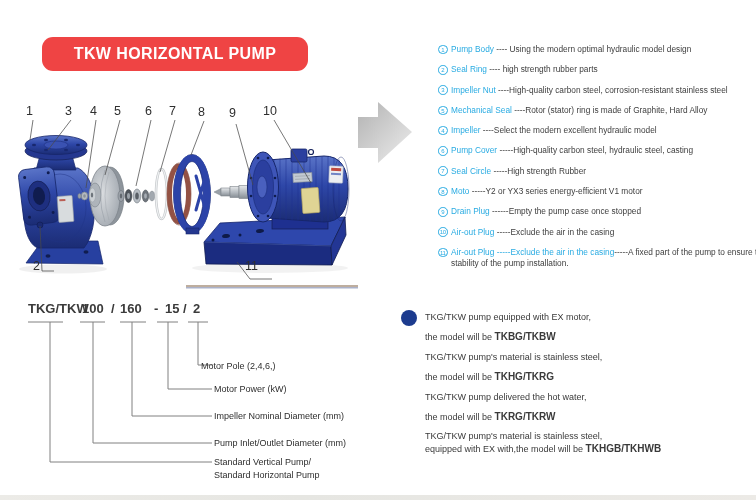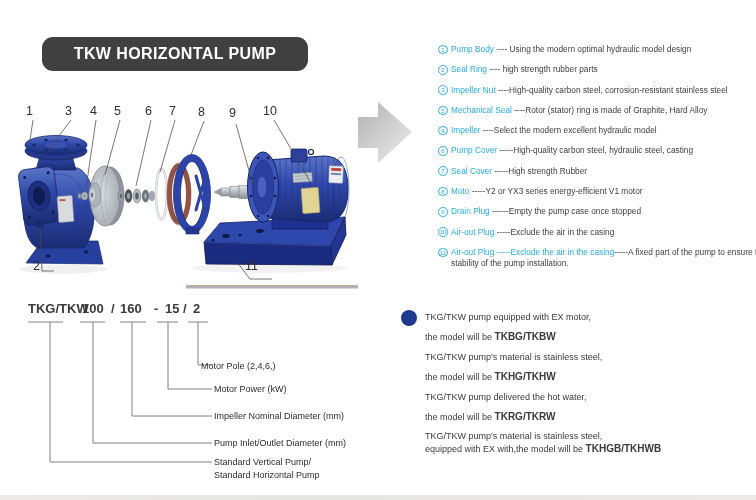--- a/index.html
+++ b/index.html
@@ -1,19 +1,19 @@
 <!DOCTYPE html>
 <html><head>
 <meta charset="utf-8">
 <style>
   html,body{margin:0;padding:0;background:#fff;}
   .page{position:relative;width:756px;height:500px;background:#fff;overflow:hidden;
         font-family:"Liberation Sans",sans-serif;}
   
-  .banner{position:absolute;left:42px;top:37px;width:266px;height:34px;background:#404040;
+  .banner{position:absolute;left:42px;top:37px;width:266px;height:34px;background:#ef4444;
           border-radius:11px;display:flex;align-items:center;justify-content:center;
           color:#fff;font-weight:bold;font-size:16px;letter-spacing:.4px;}
   
   .dsvg{position:absolute;left:8px;top:88px;}
   .asvg{position:absolute;left:350px;top:92px;}
   .dn{position:absolute;font-size:12.5px;color:#2f2f2f;}
   
   .plist{position:absolute;left:430px;top:36px;width:334px;list-style:none;margin:8px;padding:0;
          font-size:8.3px;color:#3d3d3d;}
   .plist li{position:relative;padding-left:13px;line-height:11.4px;height:11.4px;
@@ -241,21 +241,21 @@
     <polygon points="8,25 28,25 28,10 62,40 28,71 28,56 8,56" fill="url(#gArr)"></polygon>
   </svg>
 
   <ul class="plist">
     <li><span class="pnum">1</span><span class="pname">Pump Body</span><span> ---- Using the modern optimal hydraulic model design</span></li>
     <li><span class="pnum">2</span><span class="pname">Seal Ring</span><span> ---- high strength rubber parts</span></li>
     <li><span class="pnum">3</span><span class="pname">Impeller Nut</span><span> ----High-quality carbon steel, corrosion-resistant stainless steel</span></li>
     <li><span class="pnum">5</span><span class="pname">Mechanical Seal</span><span> ----Rotor (stator) ring is made of Graphite, Hard Alloy</span></li>
     <li><span class="pnum">4</span><span class="pname">Impeller</span><span> ----Select the modern excellent hydraulic model</span></li>
     <li><span class="pnum">6</span><span class="pname">Pump Cover</span><span> -----High-quality carbon steel, hydraulic steel, casting</span></li>
-    <li><span class="pnum">7</span><span class="pname">Seal Cover</span><span> -----High strength Rubber</span></li>
+    <li><span class="pnum">7</span><span class="pname">Seal Circle</span><span> -----High strength Rubber</span></li>
     <li><span class="pnum">8</span><span class="pname">Moto</span><span> -----Y2 or YX3 series energy-efficient V1 motor</span></li>
     <li><span class="pnum">9</span><span class="pname">Drain Plug</span><span> ------Empty the pump case once stopped</span></li>
     <li><span class="pnum">10</span><span class="pname">Air-out Plug</span><span> -----Exclude the air in the casing</span></li>
     <li class="wrap"><span class="pnum">11</span><span class="pname">Air-out Plug</span><span class="pext"> -----Exclude the air in the casing</span><span>-----A fixed part of the pump to ensure the stability of the pump installation.</span></li>
   </ul>
 
   <span class="mseg" style="left:28px;top:301px">TKG/TKW</span>
   <span class="mseg" style="left:82px;top:301px">100</span>
   <span class="mseg" style="left:111px;top:301px">/</span>
   <span class="mseg" style="left:120px;top:301px">160</span>
@@ -283,20 +283,20 @@
   <span class="mlabel" style="left:214px;top:383px">Motor Power (kW)</span>
   <span class="mlabel" style="left:214px;top:410px">Impeller Nominal Diameter (mm)</span>
   <span class="mlabel" style="left:214px;top:437px">Pump Inlet/Outlet Diameter (mm)</span>
   <span class="mlabel" style="left:214px;top:456px">Standard Vertical Pump/
 Standard Horizontal Pump</span>
 
   <div class="vbullet"></div>
   <div class="vline" style="top:311px"><span>TKG/TKW pump equipped with EX motor,</span><b></b></div>
   <div class="vline" style="top:331px"><span>the model will be </span><b>TKBG/TKBW</b></div>
   <div class="vline" style="top:351px"><span>TKG/TKW pump's material is stainless steel,</span><b></b></div>
-  <div class="vline" style="top:371px"><span>the model will be </span><b>TKHG/TKHW</b></div>
+  <div class="vline" style="top:371px"><span>the model will be </span><b>TKHG/TKRG</b></div>
   <div class="vline" style="top:391px"><span>TKG/TKW pump delivered the hot water,</span><b></b></div>
   <div class="vline" style="top:411px"><span>the model will be </span><b>TKRG/TKRW</b></div>
   <div class="vline" style="top:430px"><span>TKG/TKW pump's material is stainless steel,</span><b></b></div>
   <div class="vline" style="top:443px"><span>equipped with EX with,the model will be </span><b>TKHGB/TKHWB</b></div>
 
   <div class="bstrip"></div>
 </div>
 
 </body></html>

